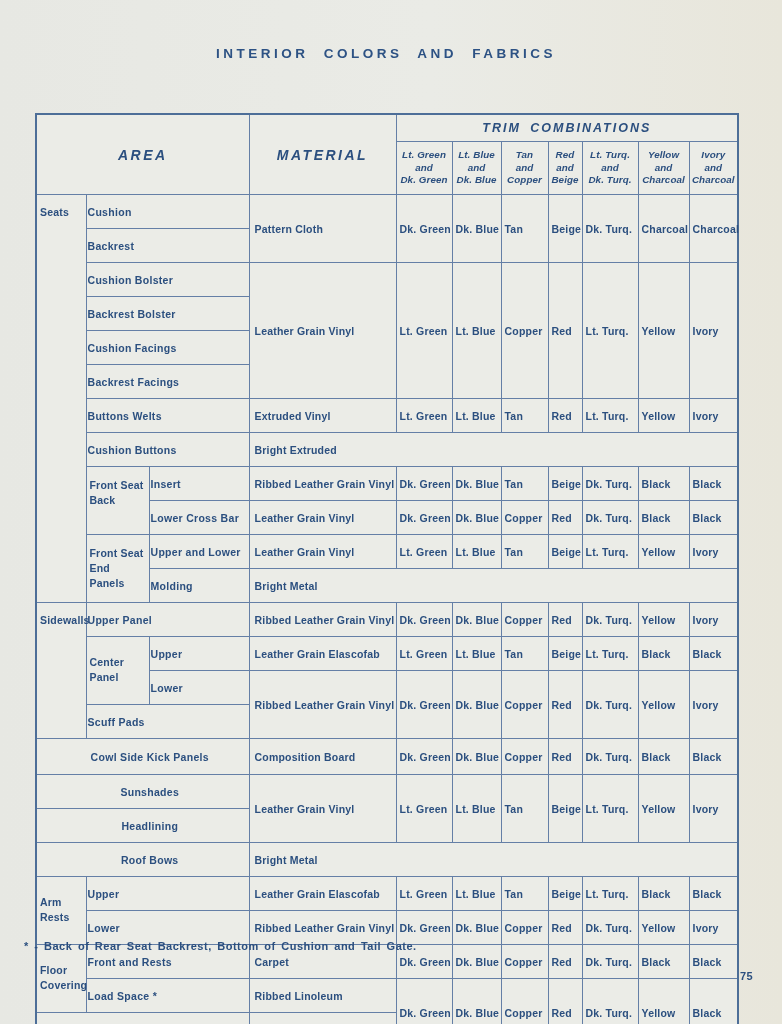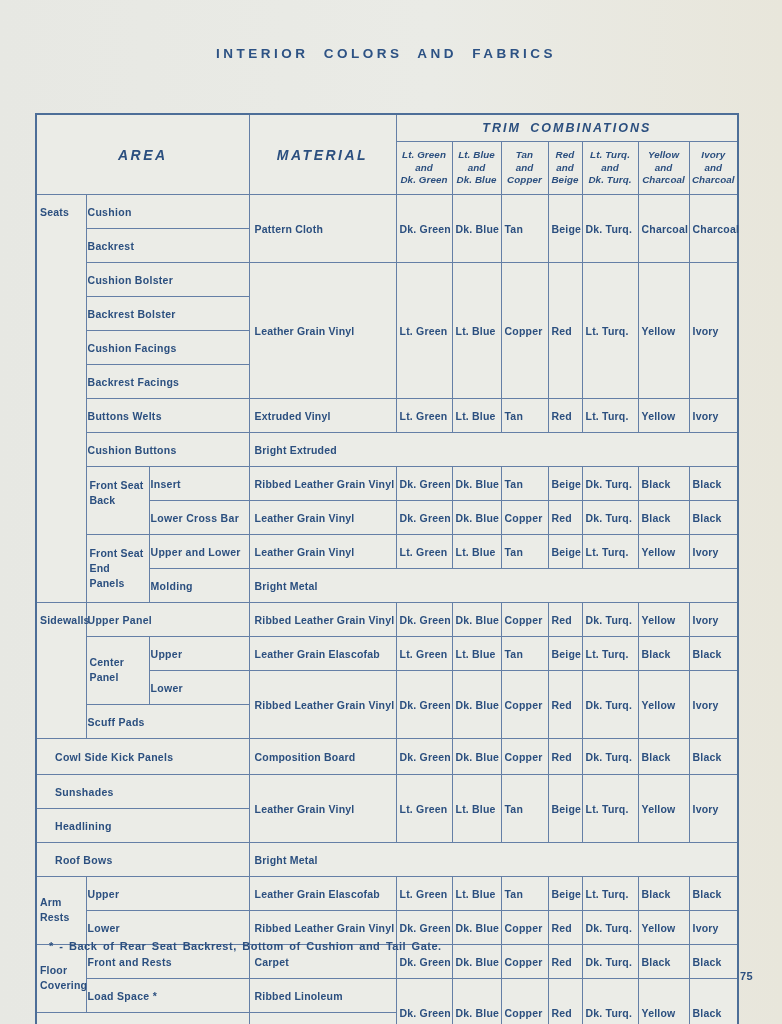--- a/index.html
+++ b/index.html
@@ -42,25 +42,25 @@
   .h-trim{
     height:48px;text-align:center;
     font-size:9.8px;letter-spacing:0.1px;line-height:12.5px;
     padding:2px 0;
   }
   tbody td{height:29px;}
   .k-g,.k-g2{vertical-align:top;padding-top:11px;letter-spacing:0.2px;padding-left:3px;padding-right:2px;}
   .k-v{white-space:nowrap;padding-left:3px;padding-right:1px;letter-spacing:0.2px;}
   .k-m{white-space:nowrap;padding-left:5px;letter-spacing:0.2px;}
   .k-a{white-space:nowrap;padding-left:1px;}
-  .k-ga{white-space:nowrap;padding-left:18px;}
+  .k-ga{white-space:nowrap;padding-left:18px;text-align:center;}
   .lh-tight{line-height:15px;}
   .lh-spread{line-height:15px;padding-top:18px;}
   .footnote{
-    position:absolute;left:49px;top:940px;
+    position:absolute;left:24px;top:940px;
     font-size:11px;letter-spacing:0.5px;word-spacing:2px;
   }
   .page-number{
     position:absolute;left:740px;top:970px;
     font-size:11px;letter-spacing:0.5px;
   }
 </style>
 </head>
 <body>
 

